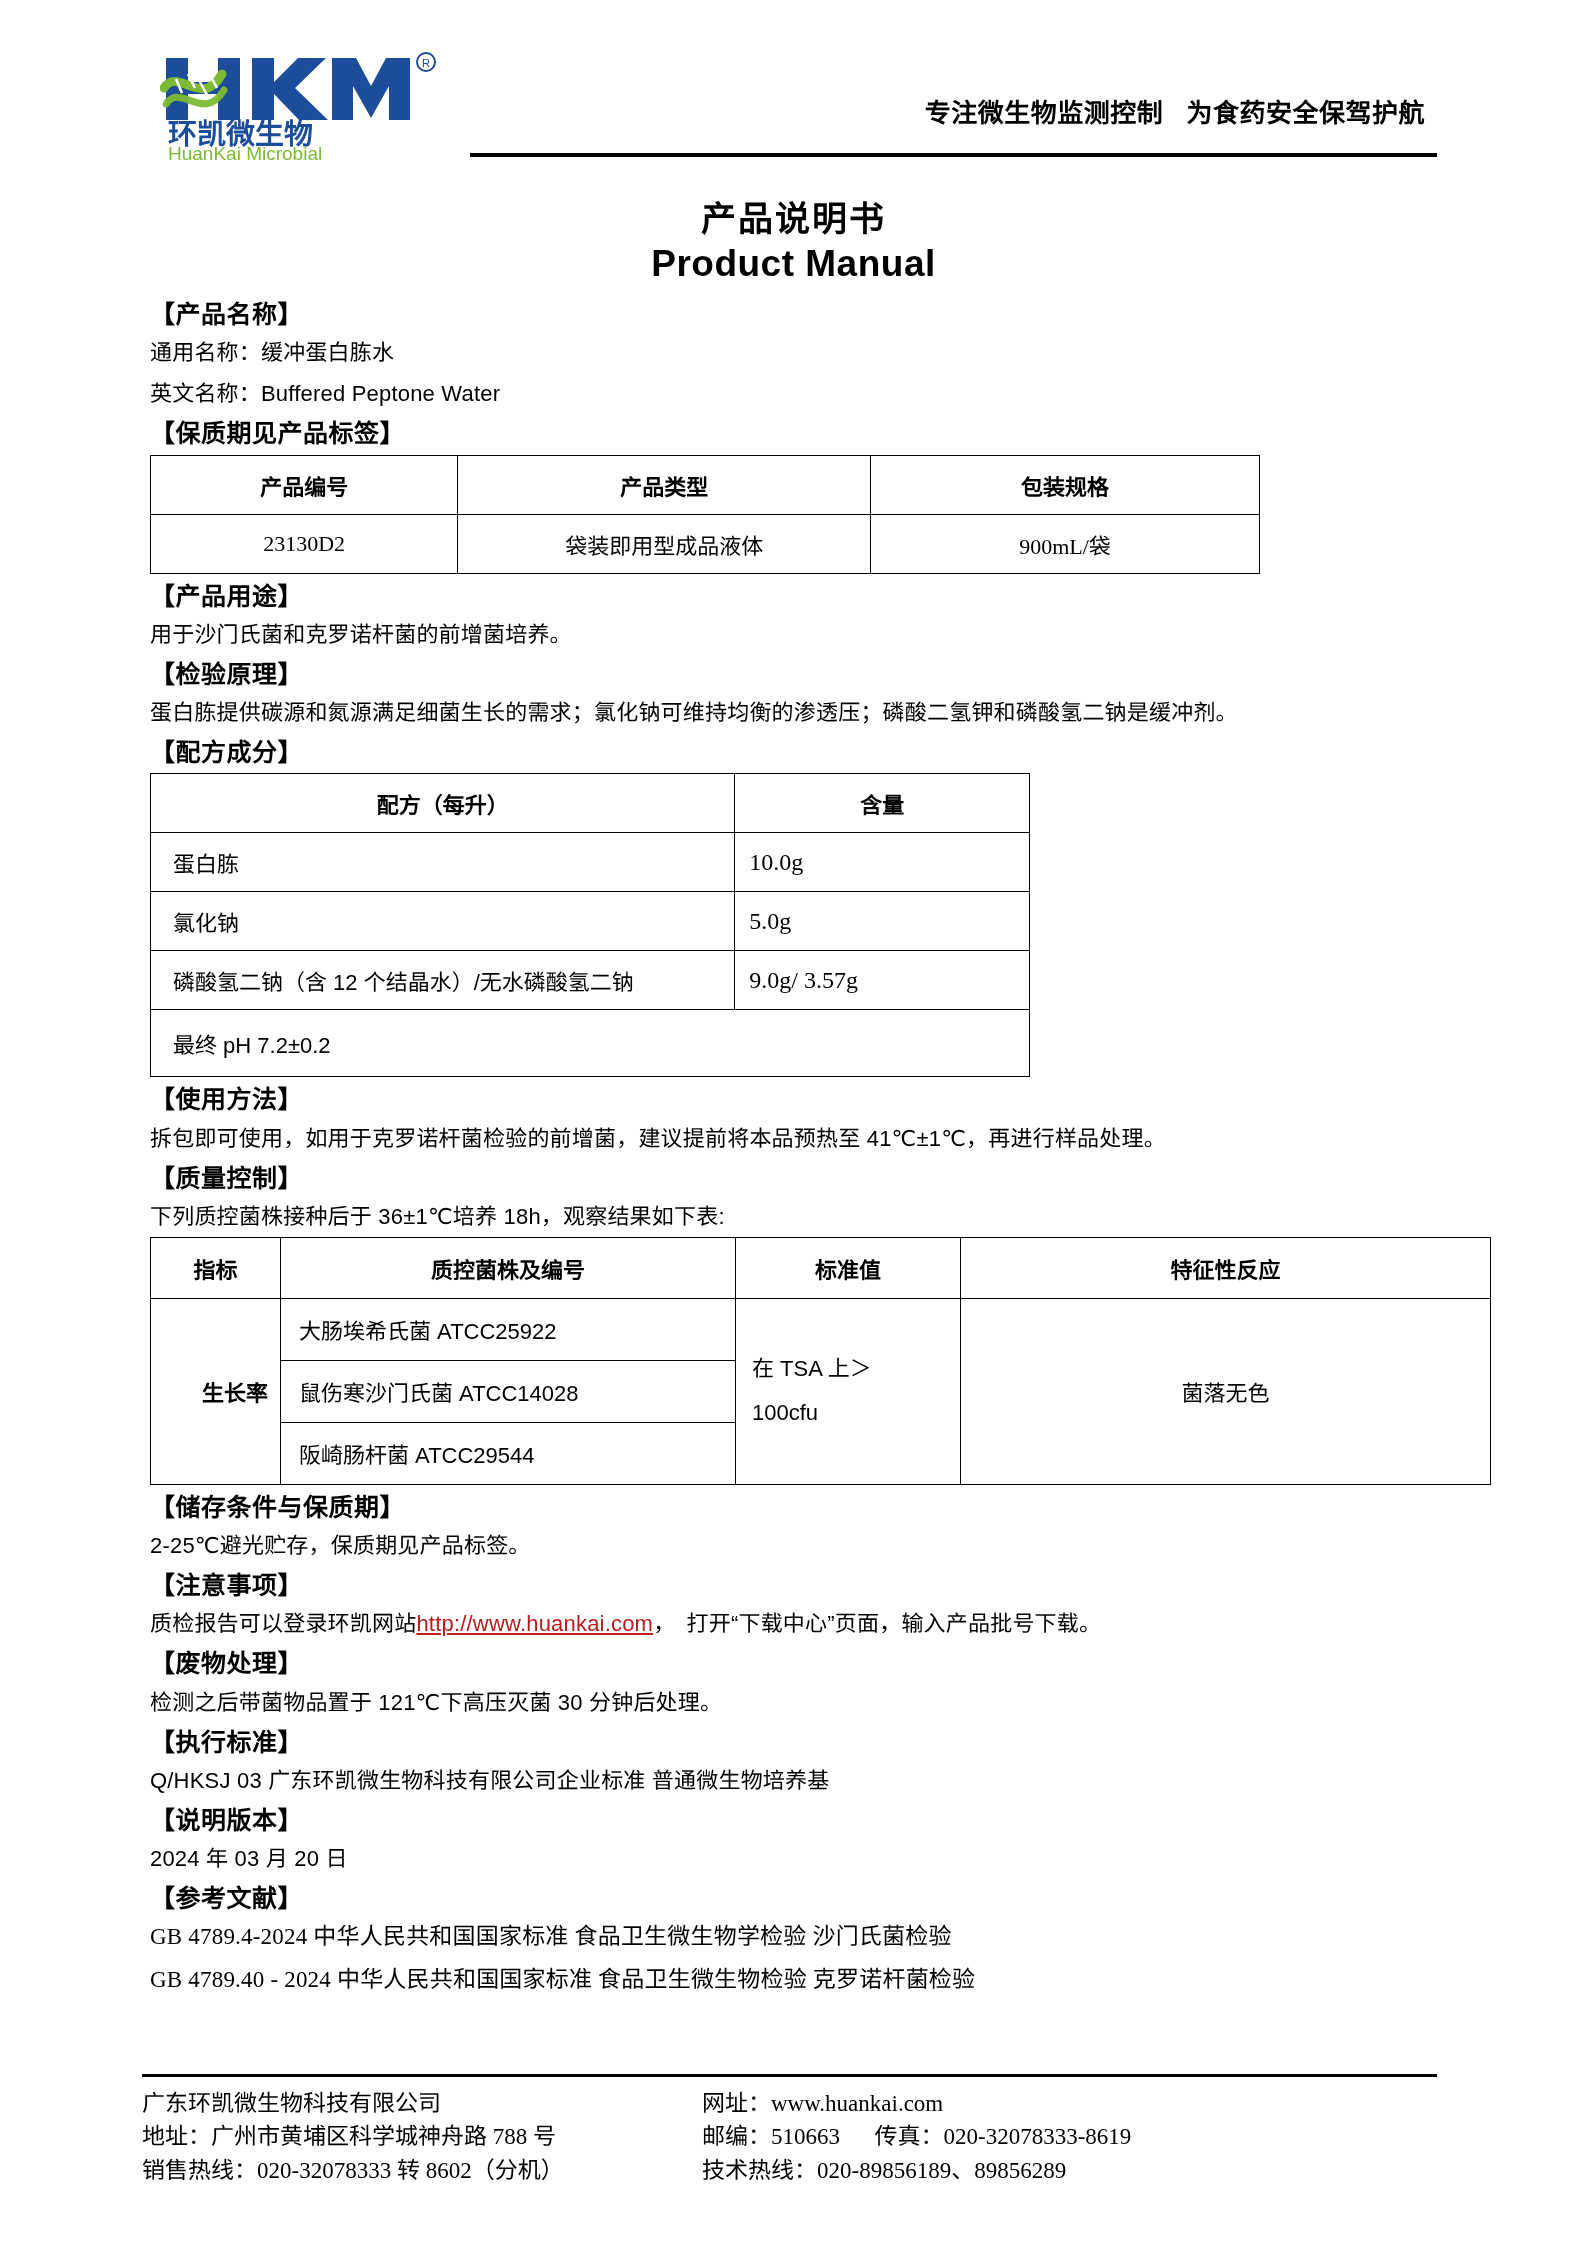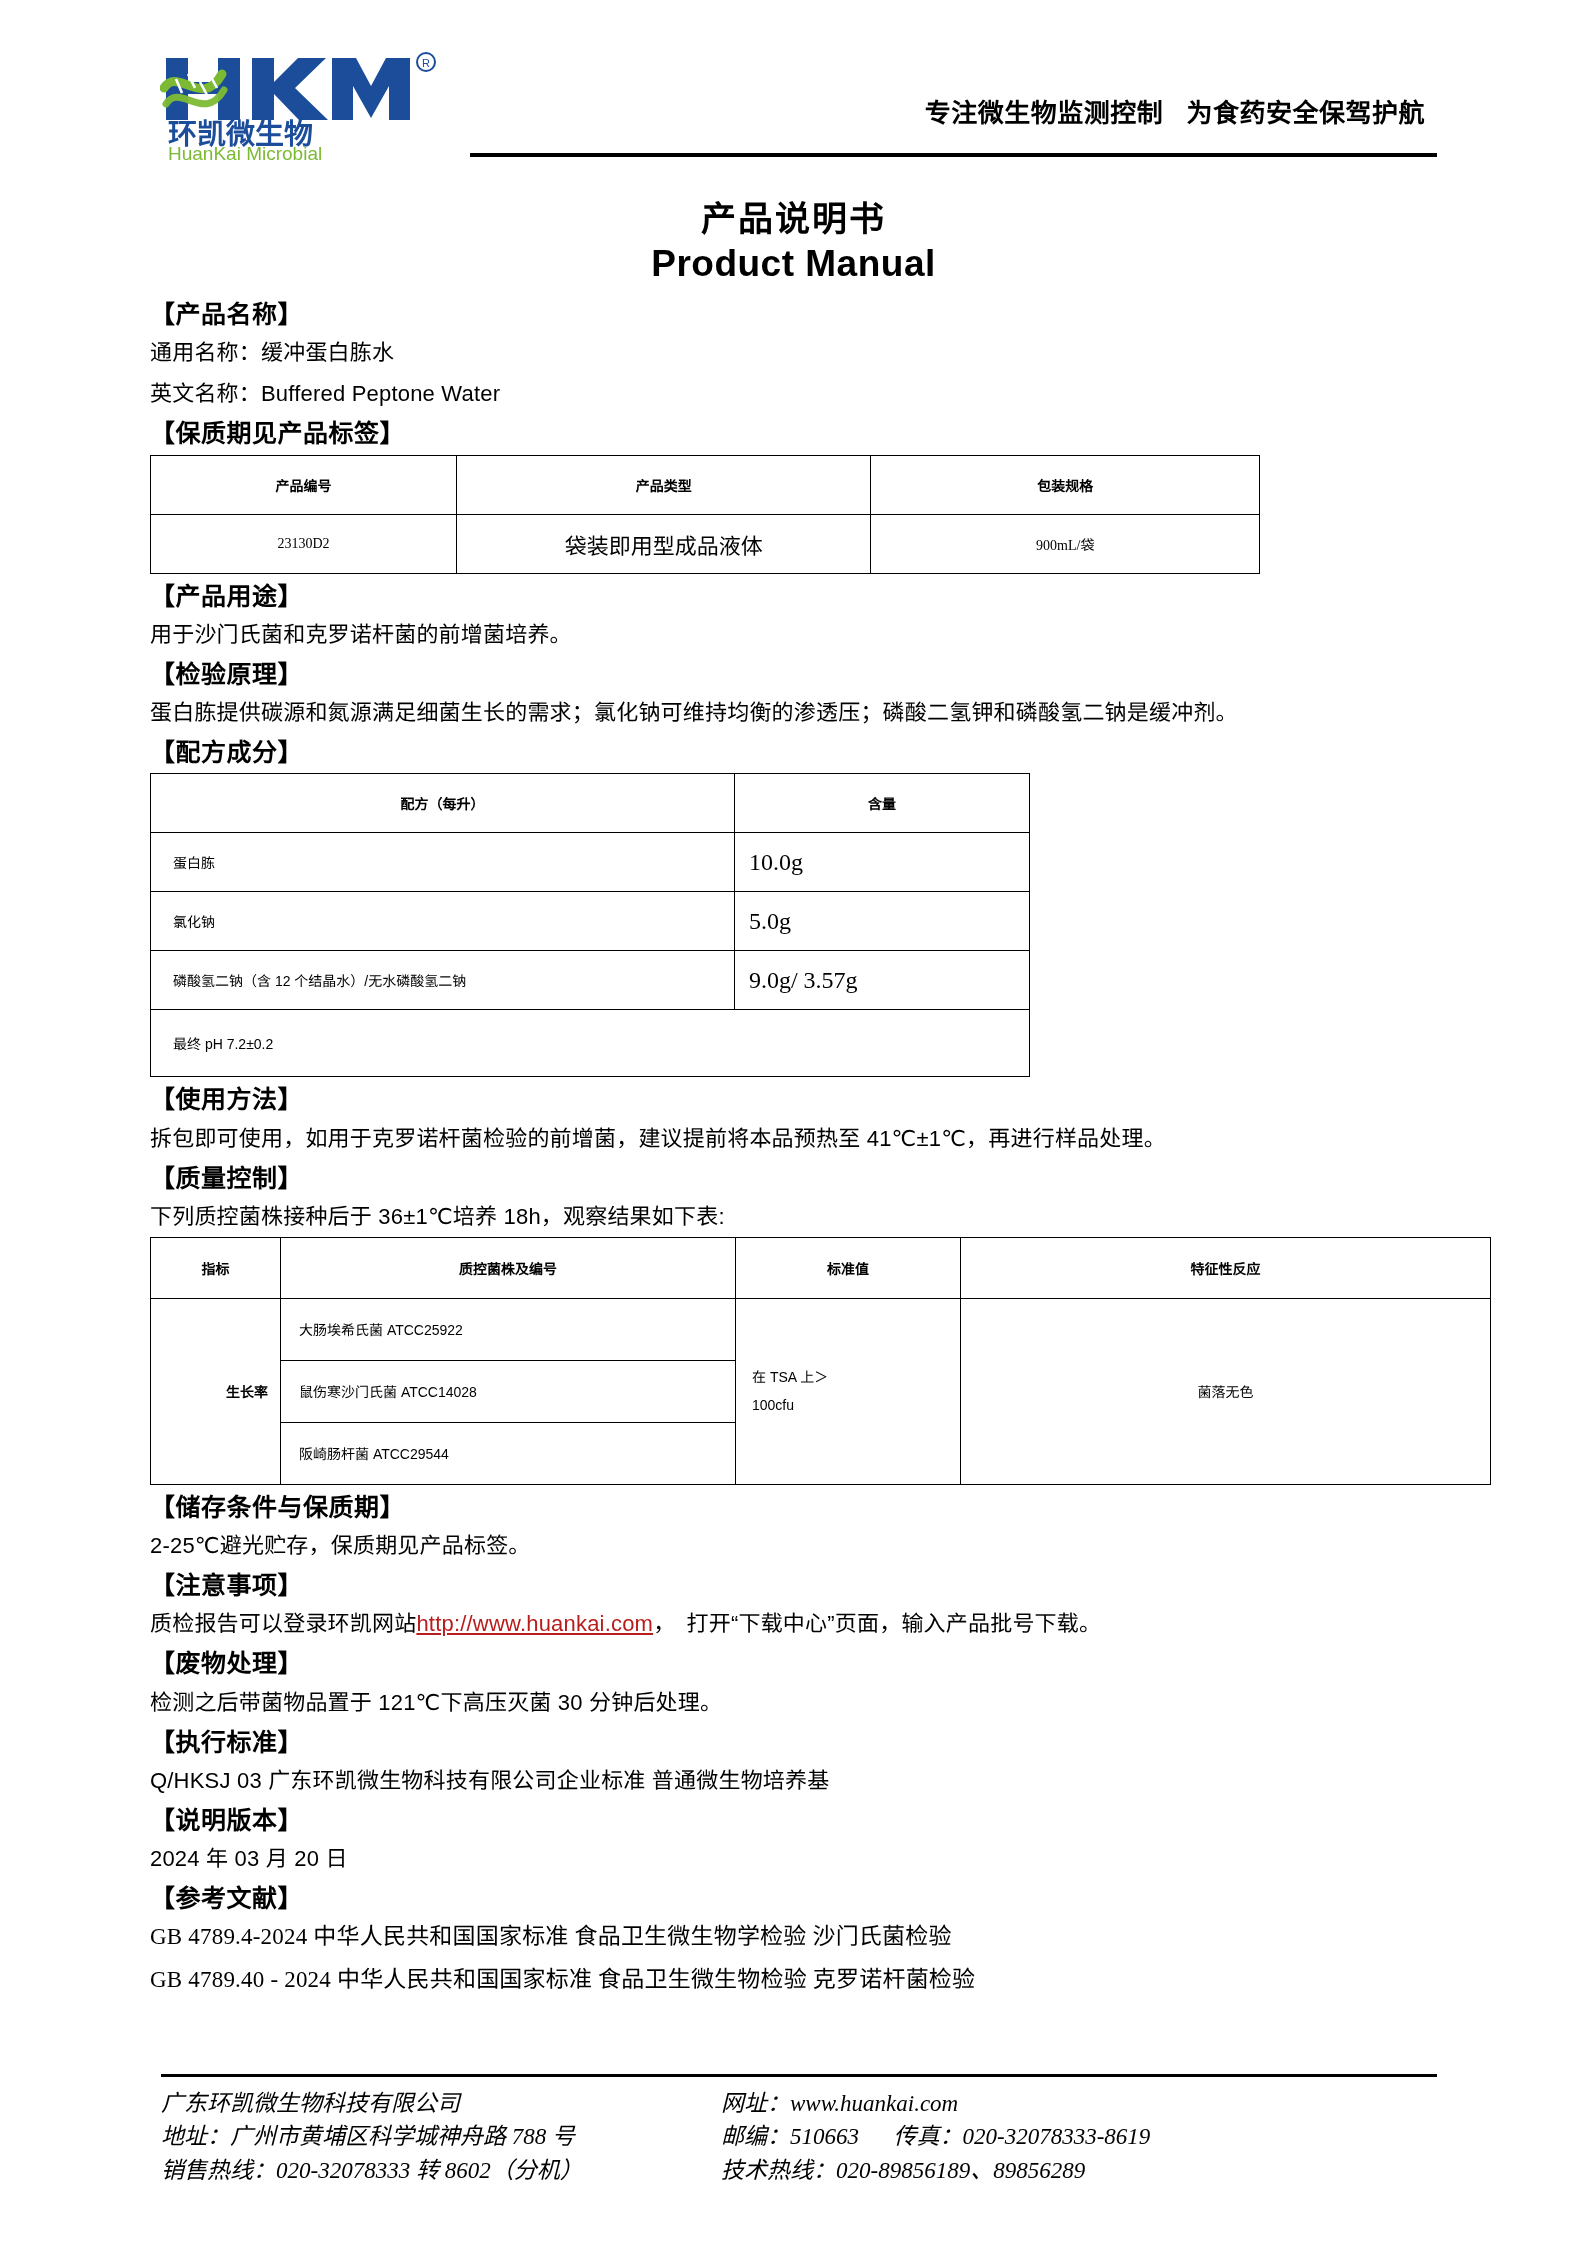--- a/index.html
+++ b/index.html
@@ -101,21 +101,21 @@
 
   
   table.doc-table {
     border-collapse: collapse;
     margin: 4px 0 6px 0;
     font-family: "Liberation Sans", "DejaVu Sans", sans-serif;
   }
   table.doc-table td, table.doc-table th {
     border: 1.5px solid #000;
     padding: 9px 12px;
-    font-size: 14px;
+    font-size: 22px;
     font-weight: normal;
     vertical-align: middle;
   }
   table.doc-table th {
     font-weight: bold;
     text-align: center;
   }
 
   
   .tbl-spec { width: 1110px; margin-left: 0; }
@@ -153,24 +153,23 @@
   .tbl-qc .q3 { width: 200px; }
   .tbl-qc .q4 { width: 505px; }
   .tbl-qc td.idx { text-align: right; font-weight: bold; vertical-align: middle; }
   .tbl-qc td.strain { text-align: left; padding-left: 18px; height: 43px; }
   .tbl-qc td.std { text-align: left; padding-left: 16px; vertical-align: middle; line-height: 2.0; }
   .tbl-qc td.reaction { text-align: center; vertical-align: middle; }
 
   
   .footer {
     position: absolute;
-    left: 161px;
+    left: 142px;
     right: 150px;
     bottom: 58px;
-    font-style: italic;
   }
   .footer-rule {
     height: 3px;
     background: #000;
     margin-bottom: 10px;
   }
   .footer-cols {
     display: flex;
   }
   .footer-col-left { width: 560px; }

